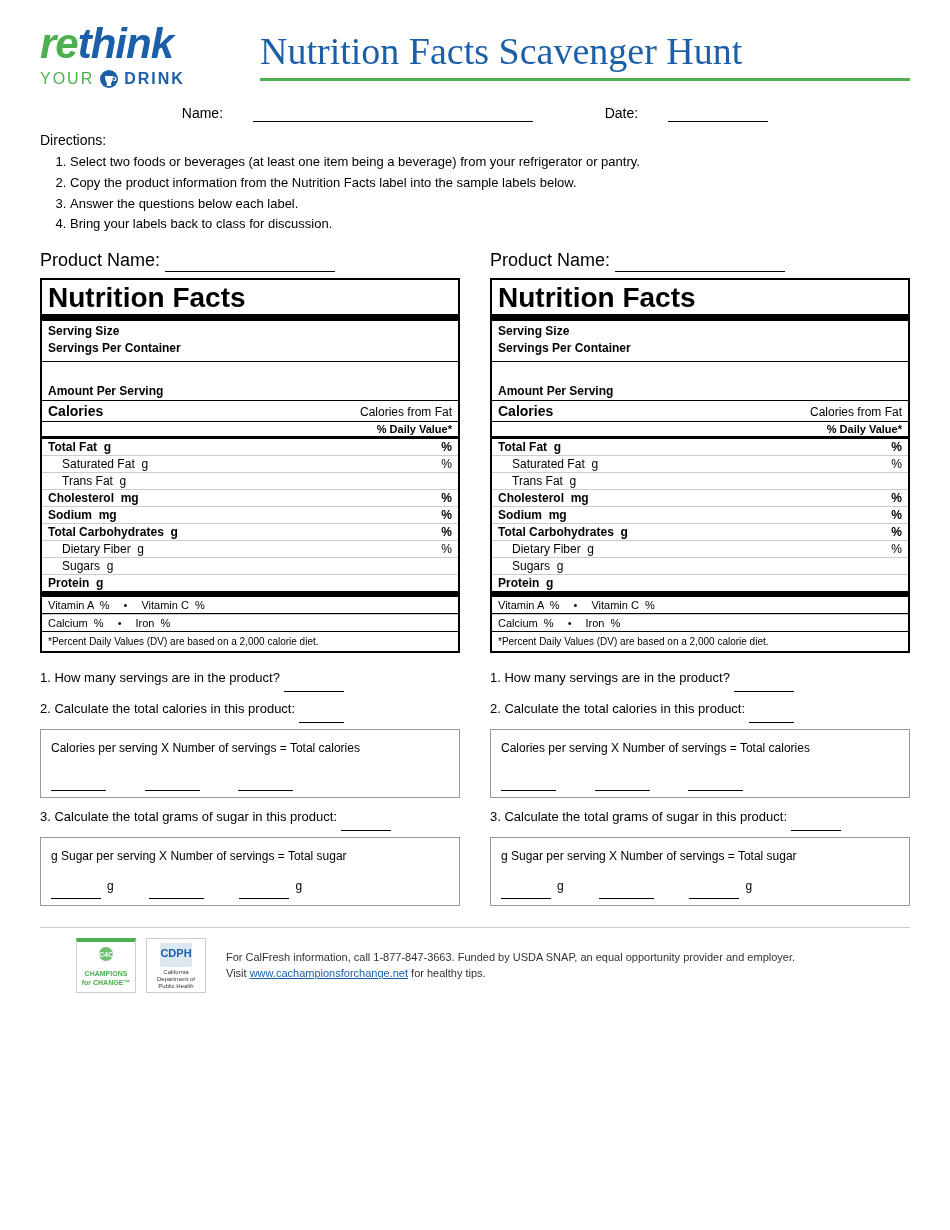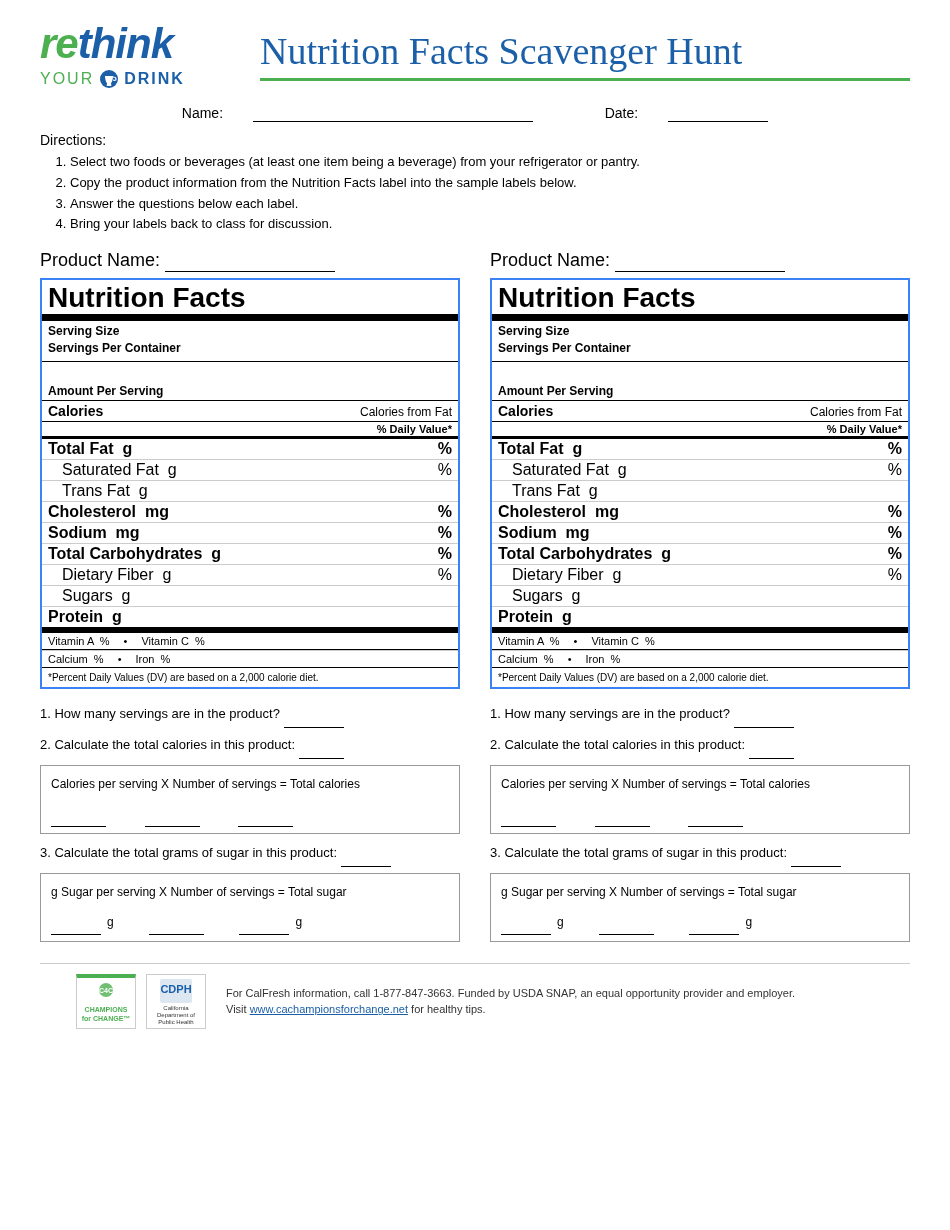--- a/index.html
+++ b/index.html
@@ -123,21 +123,21 @@
     .product-name-row {
       font-size: 18px;
       margin-bottom: 6px;
     }
     .product-name-row .underline-field {
       width: 170px;
     }
 
     
     .nf-label {
-      border: 2px solid #3b82f6;
+      border: 2px solid #000000;
       font-size: 12px;
       width: 100%;
     }
     .nf-title {
       font-size: 28px;
       font-weight: 900;
       line-height: 1;
       padding: 4px 6px 2px 6px;
       border-bottom: 7px solid #000;
     }
@@ -174,21 +174,21 @@
       padding: 1px 6px;
       border-bottom: 3px solid #000;
       font-size: 11px;
       font-weight: bold;
     }
     .nf-row {
       display: flex;
       align-items: baseline;
       padding: 1px 6px;
       border-bottom: 1px solid #ccc;
-      font-size: 16px;
+      font-size: 12px;
     }
     .nf-row .pct {
       margin-left: auto;
     }
     .nf-row.bold-row { font-weight: bold; }
     .nf-row.indent { padding-left: 20px; font-weight: normal; }
     .nf-vitamins {
       display: flex;
       padding: 2px 6px;
       border-bottom: 1px solid #000;

